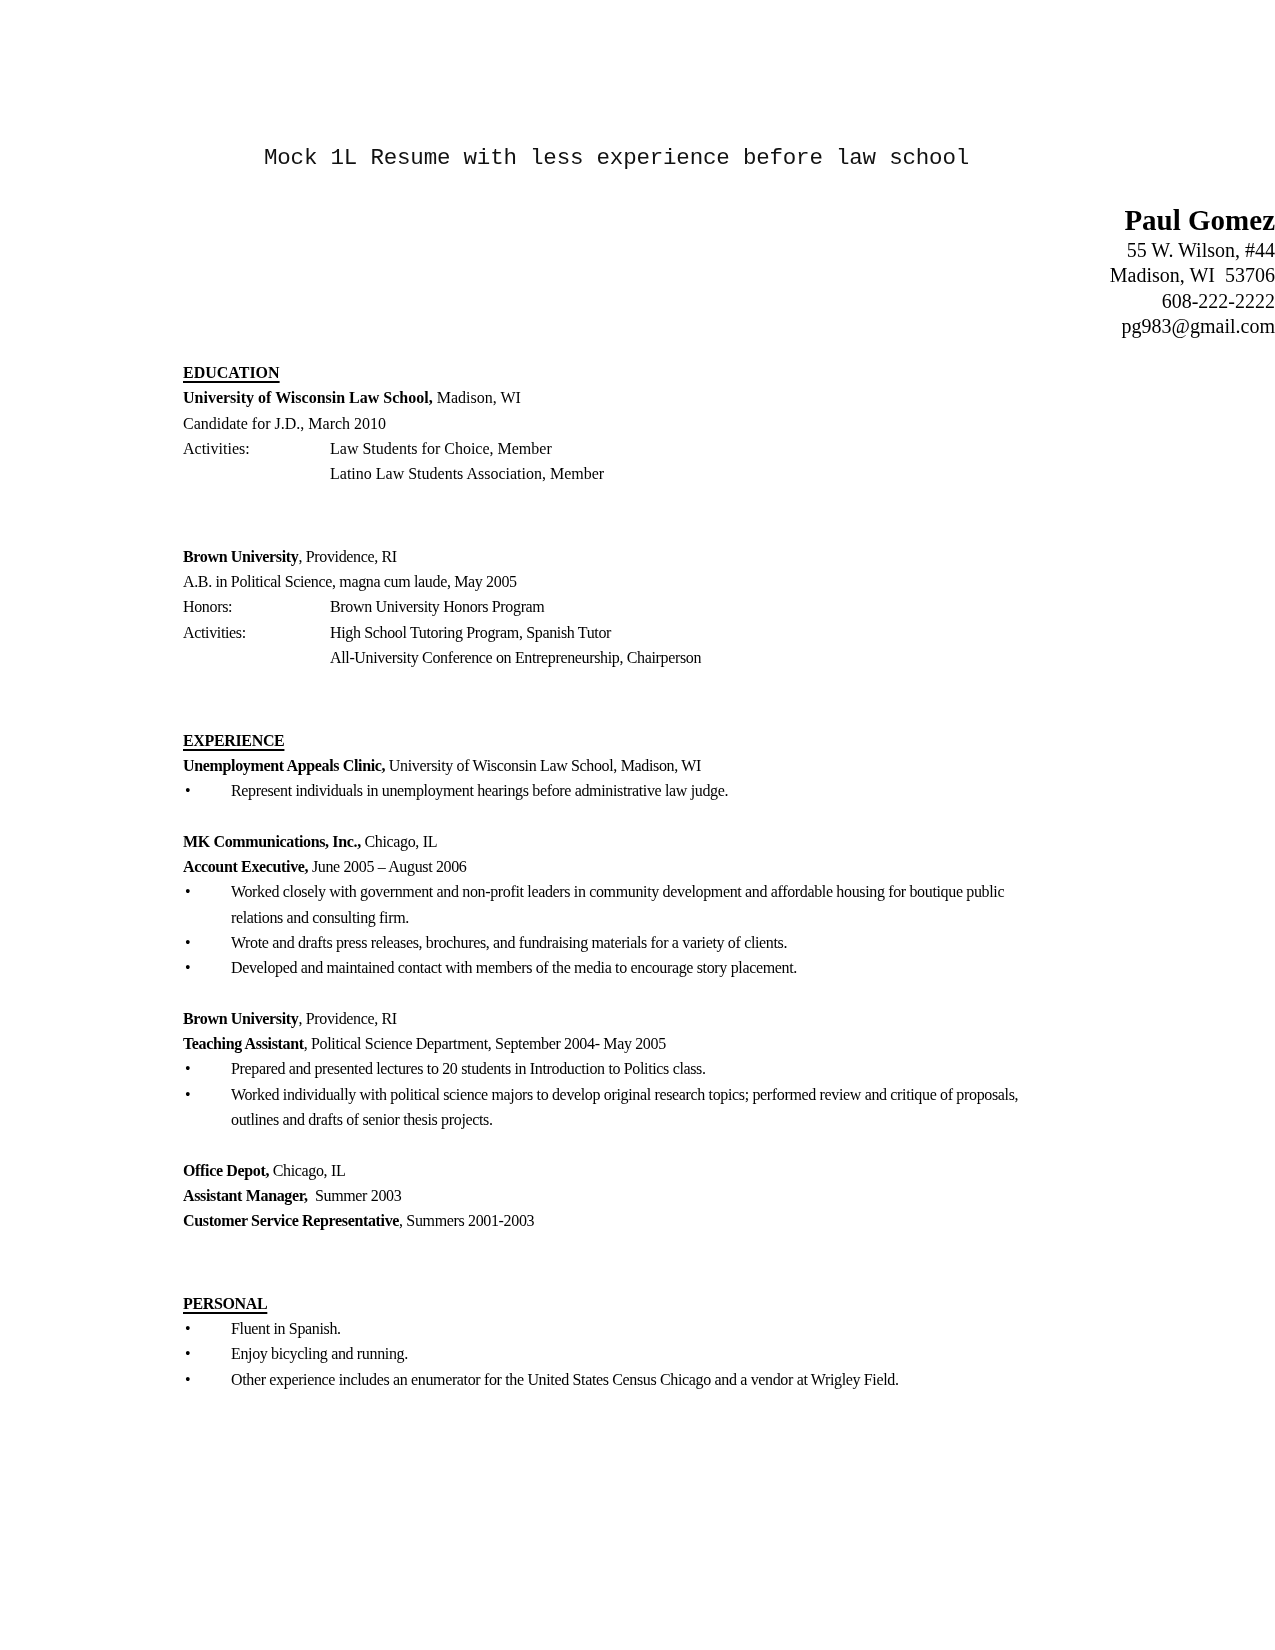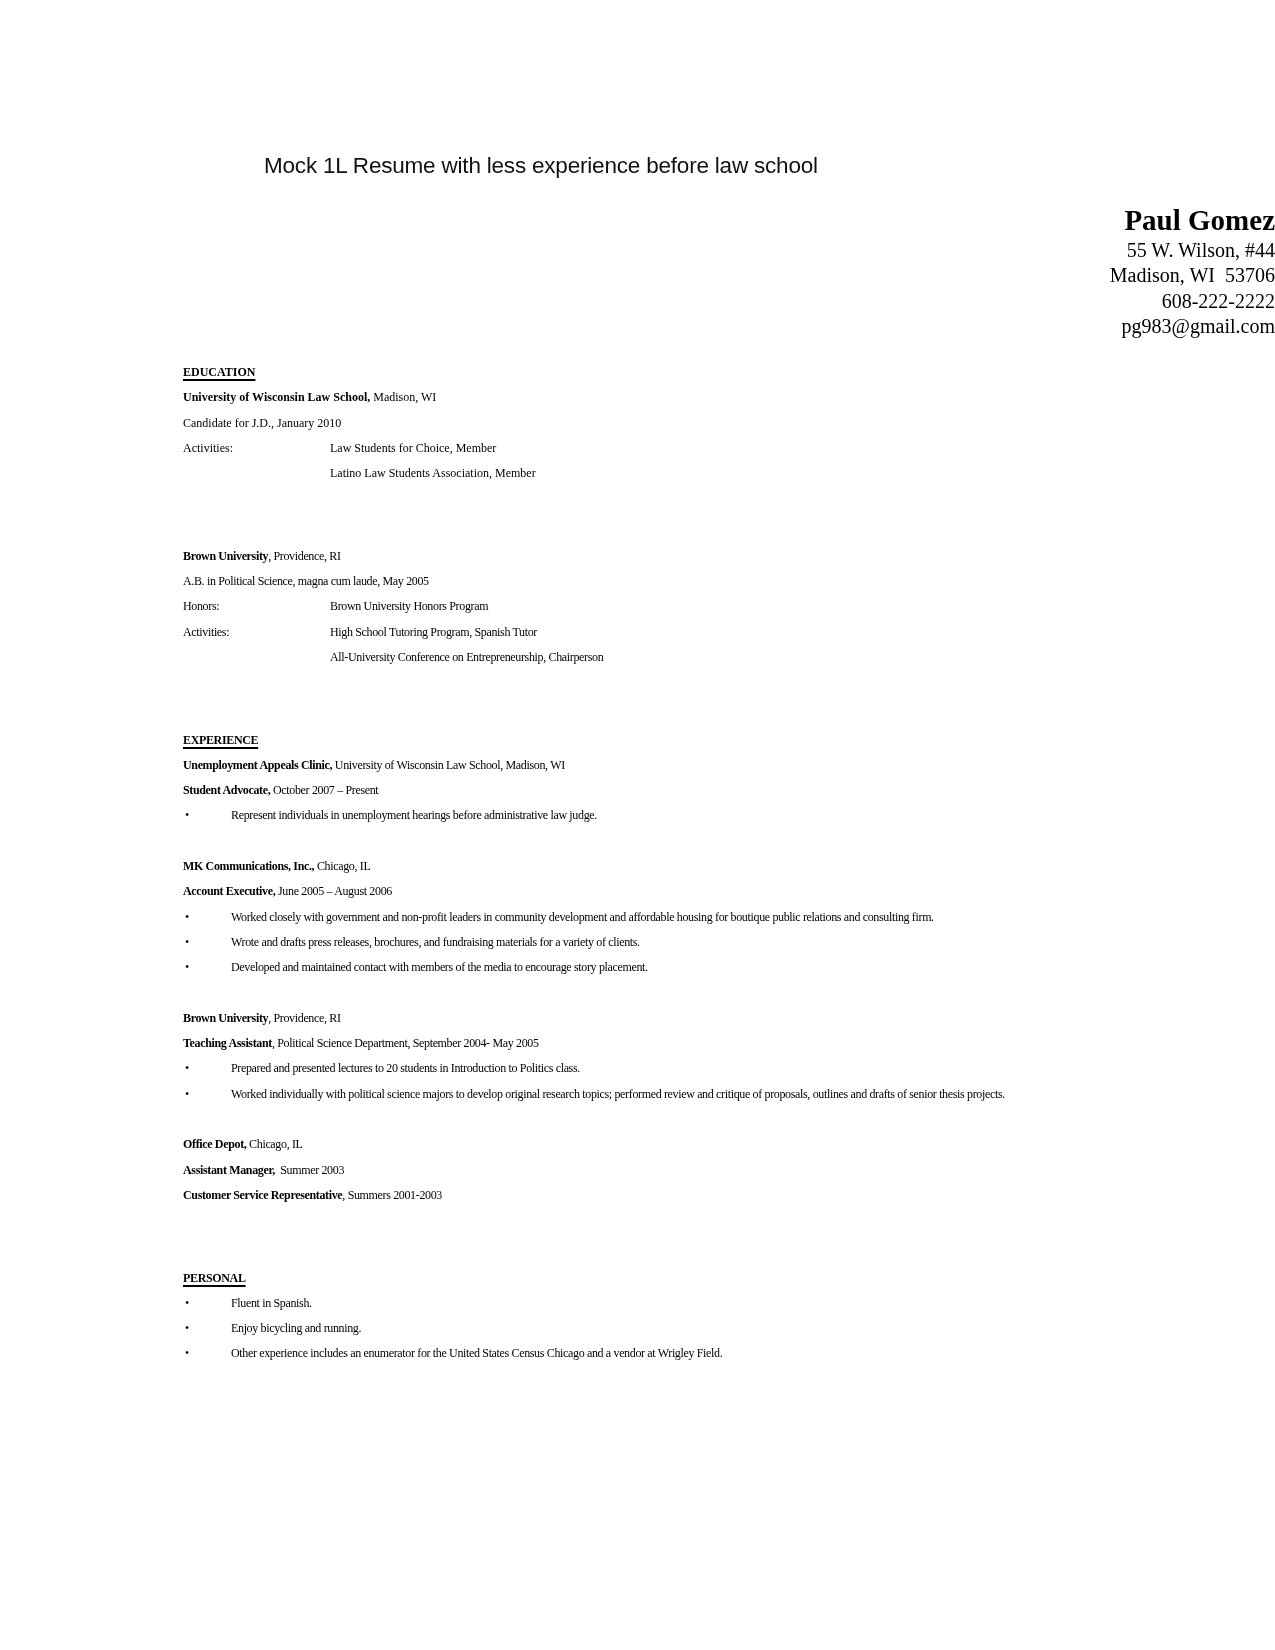--- a/index.html
+++ b/index.html
@@ -1,23 +1,23 @@
 <!DOCTYPE html>
 <html><head>
 <meta charset="utf-8">
 <style>
   html, body { margin: 0; padding: 0; background: #ffffff; }
   body { width: 1275px; height: 1650px; position: relative; overflow: hidden;
          font-family: "Liberation Serif", "DejaVu Serif", serif; color: #000; }
-  .page-heading { position: absolute; left: 264px; top: 153px; font-family: Liberation Sans, sans-serif;
+  .page-heading { position: absolute; left: 264px; top: 145px; font-family: Liberation Mono, monospace;
                   font-size: 22.5px; letter-spacing: -0.2px; color: #111; }
   .contact { position: absolute; left: 0; width: 1275px; top: 202px; text-align: right; }
   .contact .name { font-size: 29px; font-weight: bold; line-height: 36px; margin-left: -34px; }
   .contact .line { font-size: 20px; line-height: 25.3px; margin-left: -34px; }
-  .content { position: absolute; left: 183px; top: 360px; width: 900px; font-size: 12px; line-height: 25.3px; }
+  .content { position: absolute; left: 183px; top: 360px; width: 900px; font-size: 16px; line-height: 25.3px; }
   .sec-title { font-weight: bold; text-decoration: underline; text-decoration-thickness: 2px; text-underline-offset: 3px; }
   .b { font-weight: bold; }
   .row { display: flex; }
   .row .lbl { width: 147px; flex-shrink: 0; }
   .gap { height: 25.3px; }
   .bullet { display: flex; }
   .bullet .dot { width: 46px; flex-shrink: 0; padding-left: 2px; }
   .bullet .txt { width: 820px; }
   .tight { letter-spacing: -0.35px; margin-top: 32px; }
 </style>
@@ -34,21 +34,21 @@
   <div class="line">pg983@gmail.com</div>
 </div>
 
 <div class="content">
 
   <div>
     <div class="sec-title">EDUCATION</div>
 
     <div>
       <div><span class="b">University of Wisconsin Law School,</span><span> Madison, WI</span></div>
-      <div>Candidate for J.D., January 2010</div>
+      <div>Candidate for J.D., March 2010</div>
       <div class="row">
         <span class="lbl">Activities:</span>
         <div>
           <div>Law Students for Choice, Member</div>
           <div>Latino Law Students Association, Member</div>
         </div>
       </div>
     </div>
     <div class="gap"></div>
 
@@ -70,21 +70,20 @@
       </div>
     </div>
   </div>
   <div class="gap"></div>
 
   <div class="tight">
     <div class="sec-title">EXPERIENCE</div>
 
     <div>
       <div><span class="b">Unemployment Appeals Clinic,</span><span> University of Wisconsin Law School, Madison, WI</span></div>
-      <div><span class="b">Student Advocate,</span><span> October 2007 – Present</span></div>
       <div class="bullet">
           <span class="dot">•</span>
           <span class="txt">Represent individuals in unemployment hearings before administrative law judge.</span>
         </div>
     </div>
     <div class="gap"></div>
 
     <div>
       <div><span class="b">MK Communications, Inc.,</span><span> Chicago, IL</span></div>
       <div><span class="b">Account Executive,</span><span> June 2005 – August 2006</span></div>

